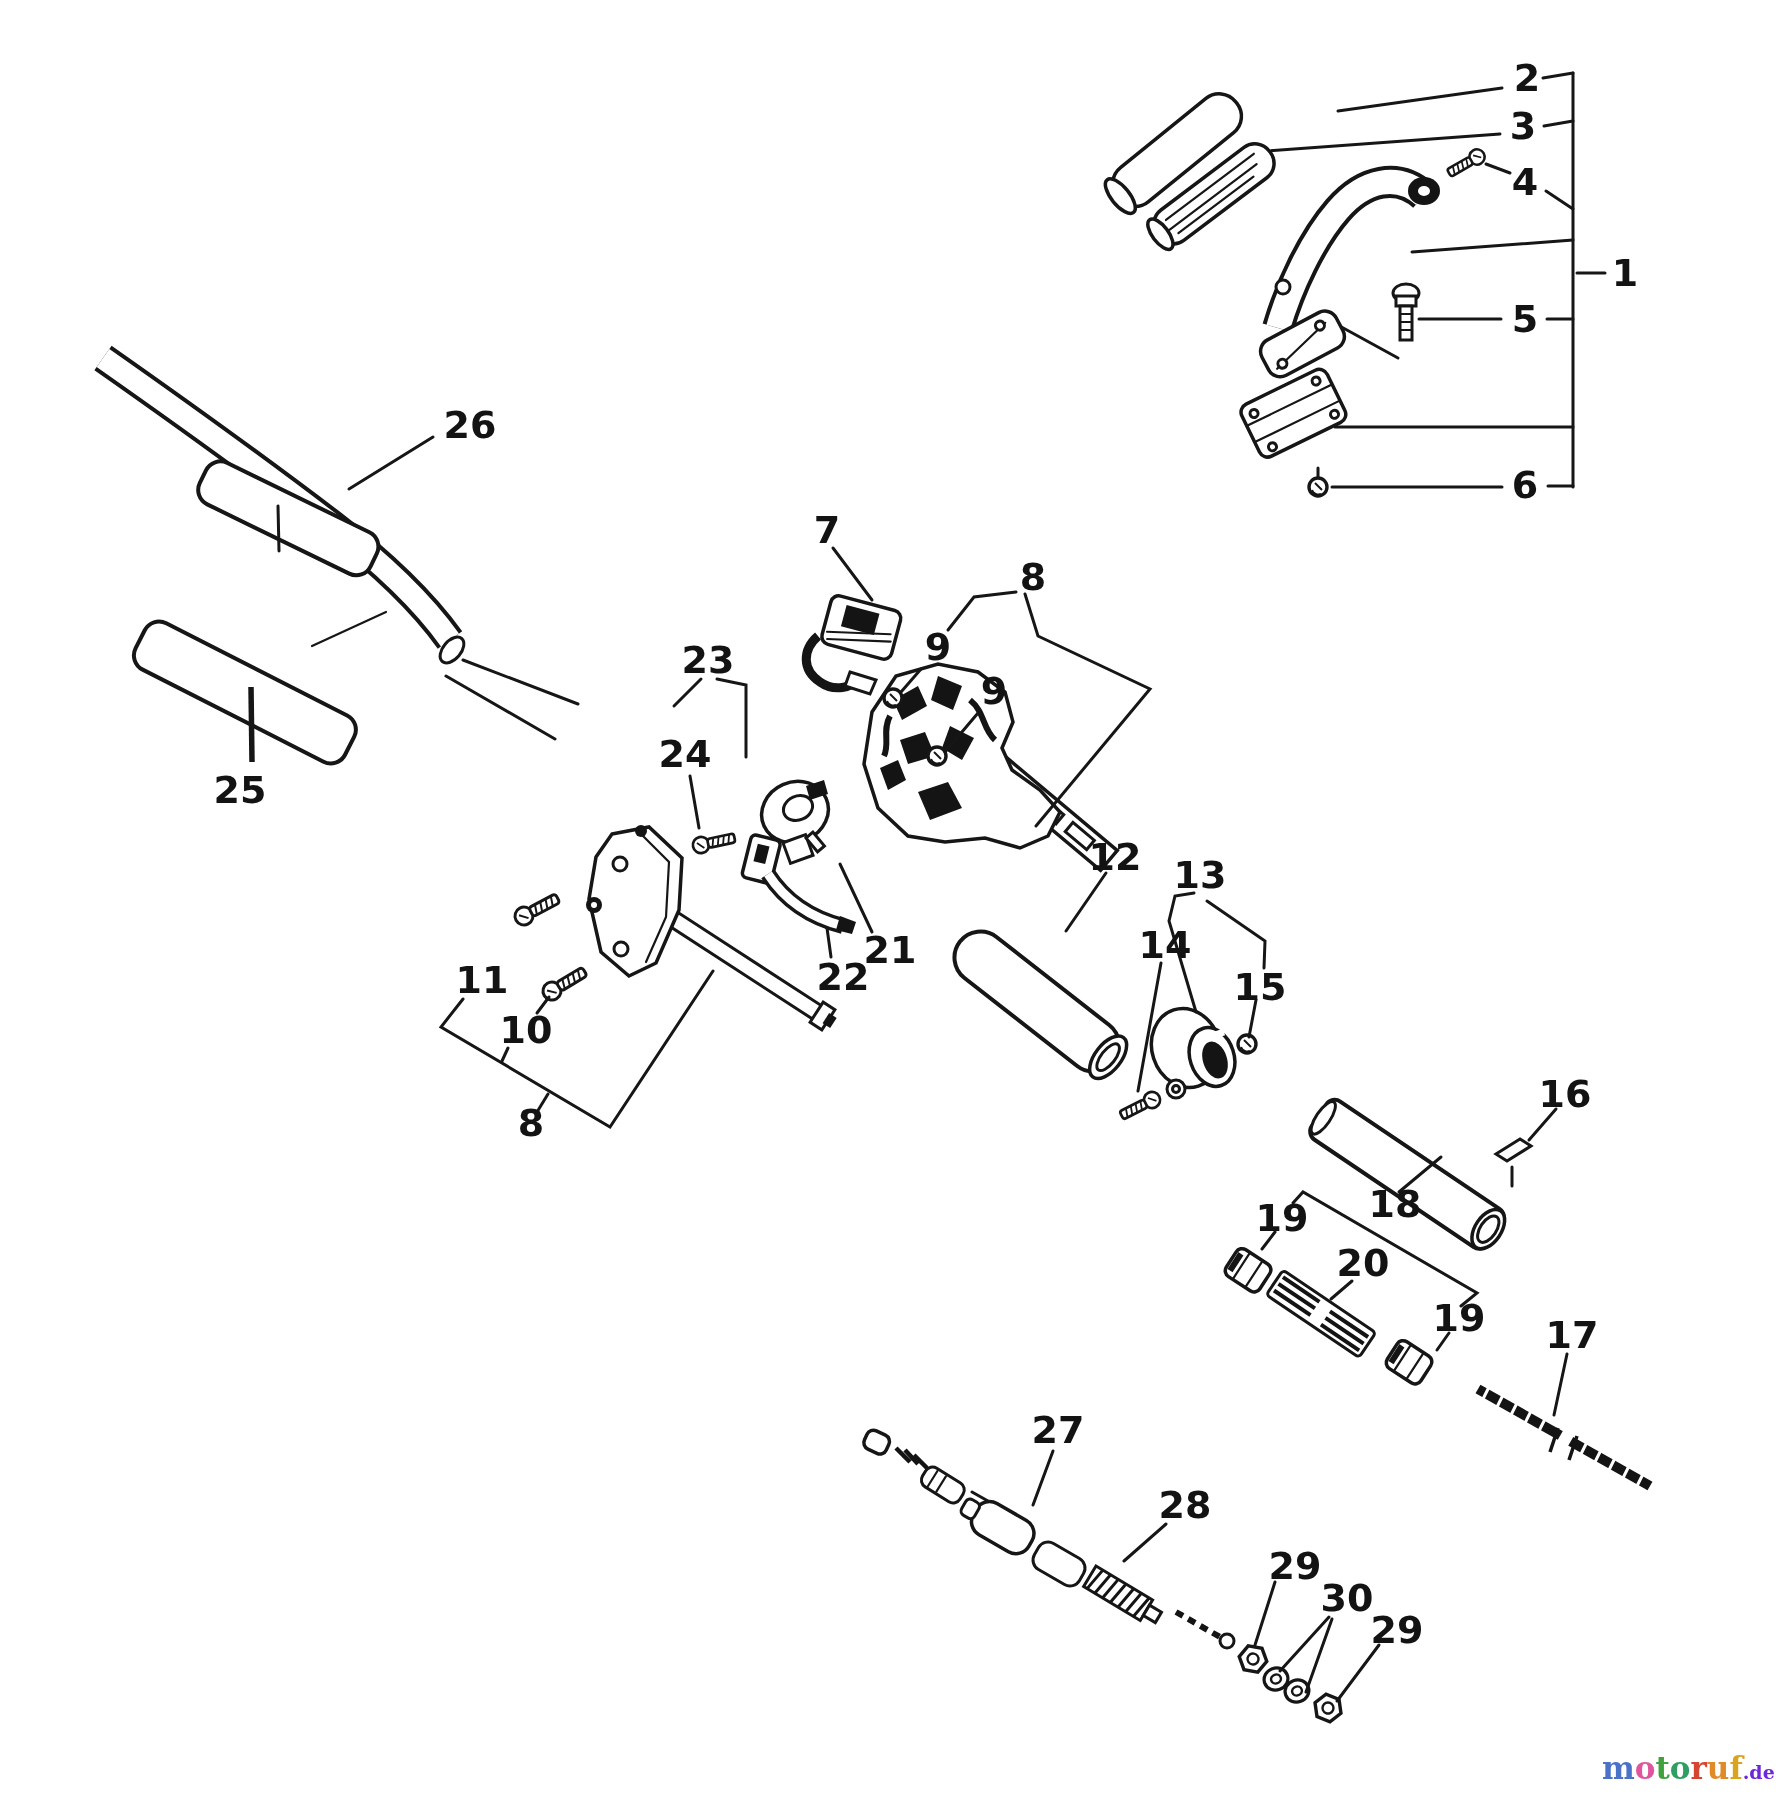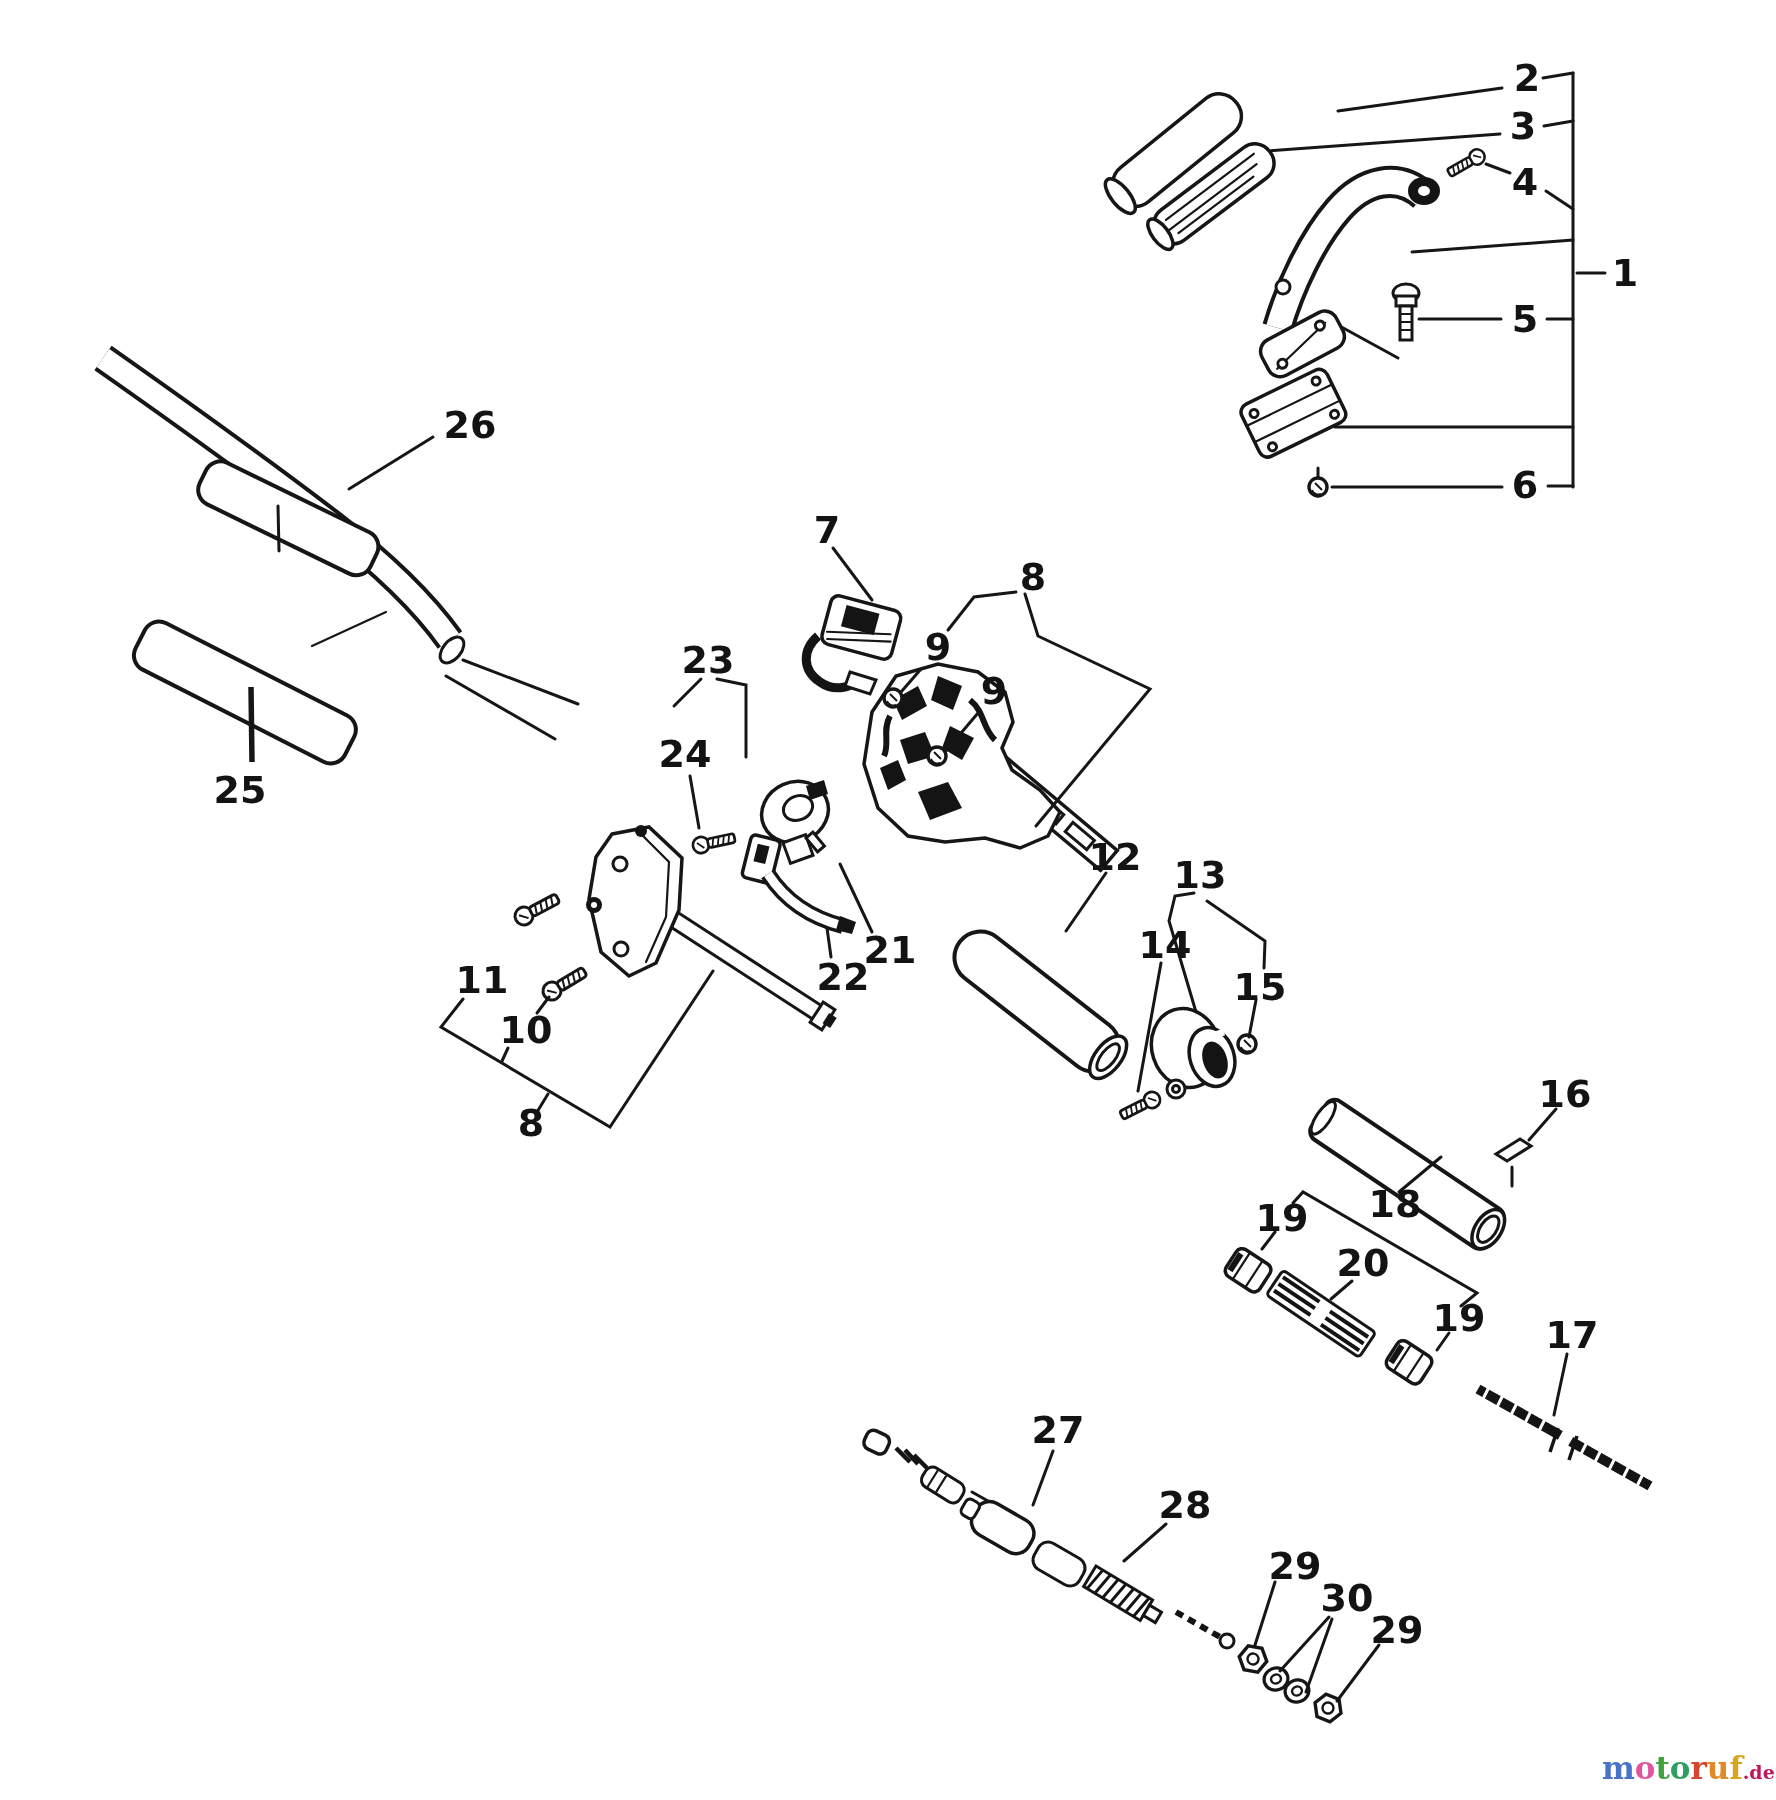--- a/index.html
+++ b/index.html
@@ -368,14 +368,14 @@
     <text class="callout" x="1572" y="1348">17</text>
     <text class="callout" x="1058" y="1443">27</text>
     <text class="callout" x="1185" y="1518">28</text>
     <text class="callout" x="1295" y="1579">29</text>
     <text class="callout" x="1347" y="1611">30</text>
     <text class="callout" x="1397" y="1643">29</text>
   </g>
 </svg>
 
 <div class="logo">
-  <span style="color:#4a72c8">m</span><span style="color:#e0559e">o</span><span style="color:#3fa23f">t</span><span style="color:#2f9e63">o</span><span style="color:#d6452f">r</span><span style="color:#e08a28">u</span><span style="color:#d9a520">f</span><span class="de" style="color:#be185d">.de</span>
+  <span style="color:#4a72c8">m</span><span style="color:#e0559e">o</span><span style="color:#3fa23f">t</span><span style="color:#2f9e63">o</span><span style="color:#d6452f">r</span><span style="color:#e08a28">u</span><span style="color:#d9a520">f</span><span class="de" style="color:#6d28d9">.de</span>
 </div>
 
 </body></html>

